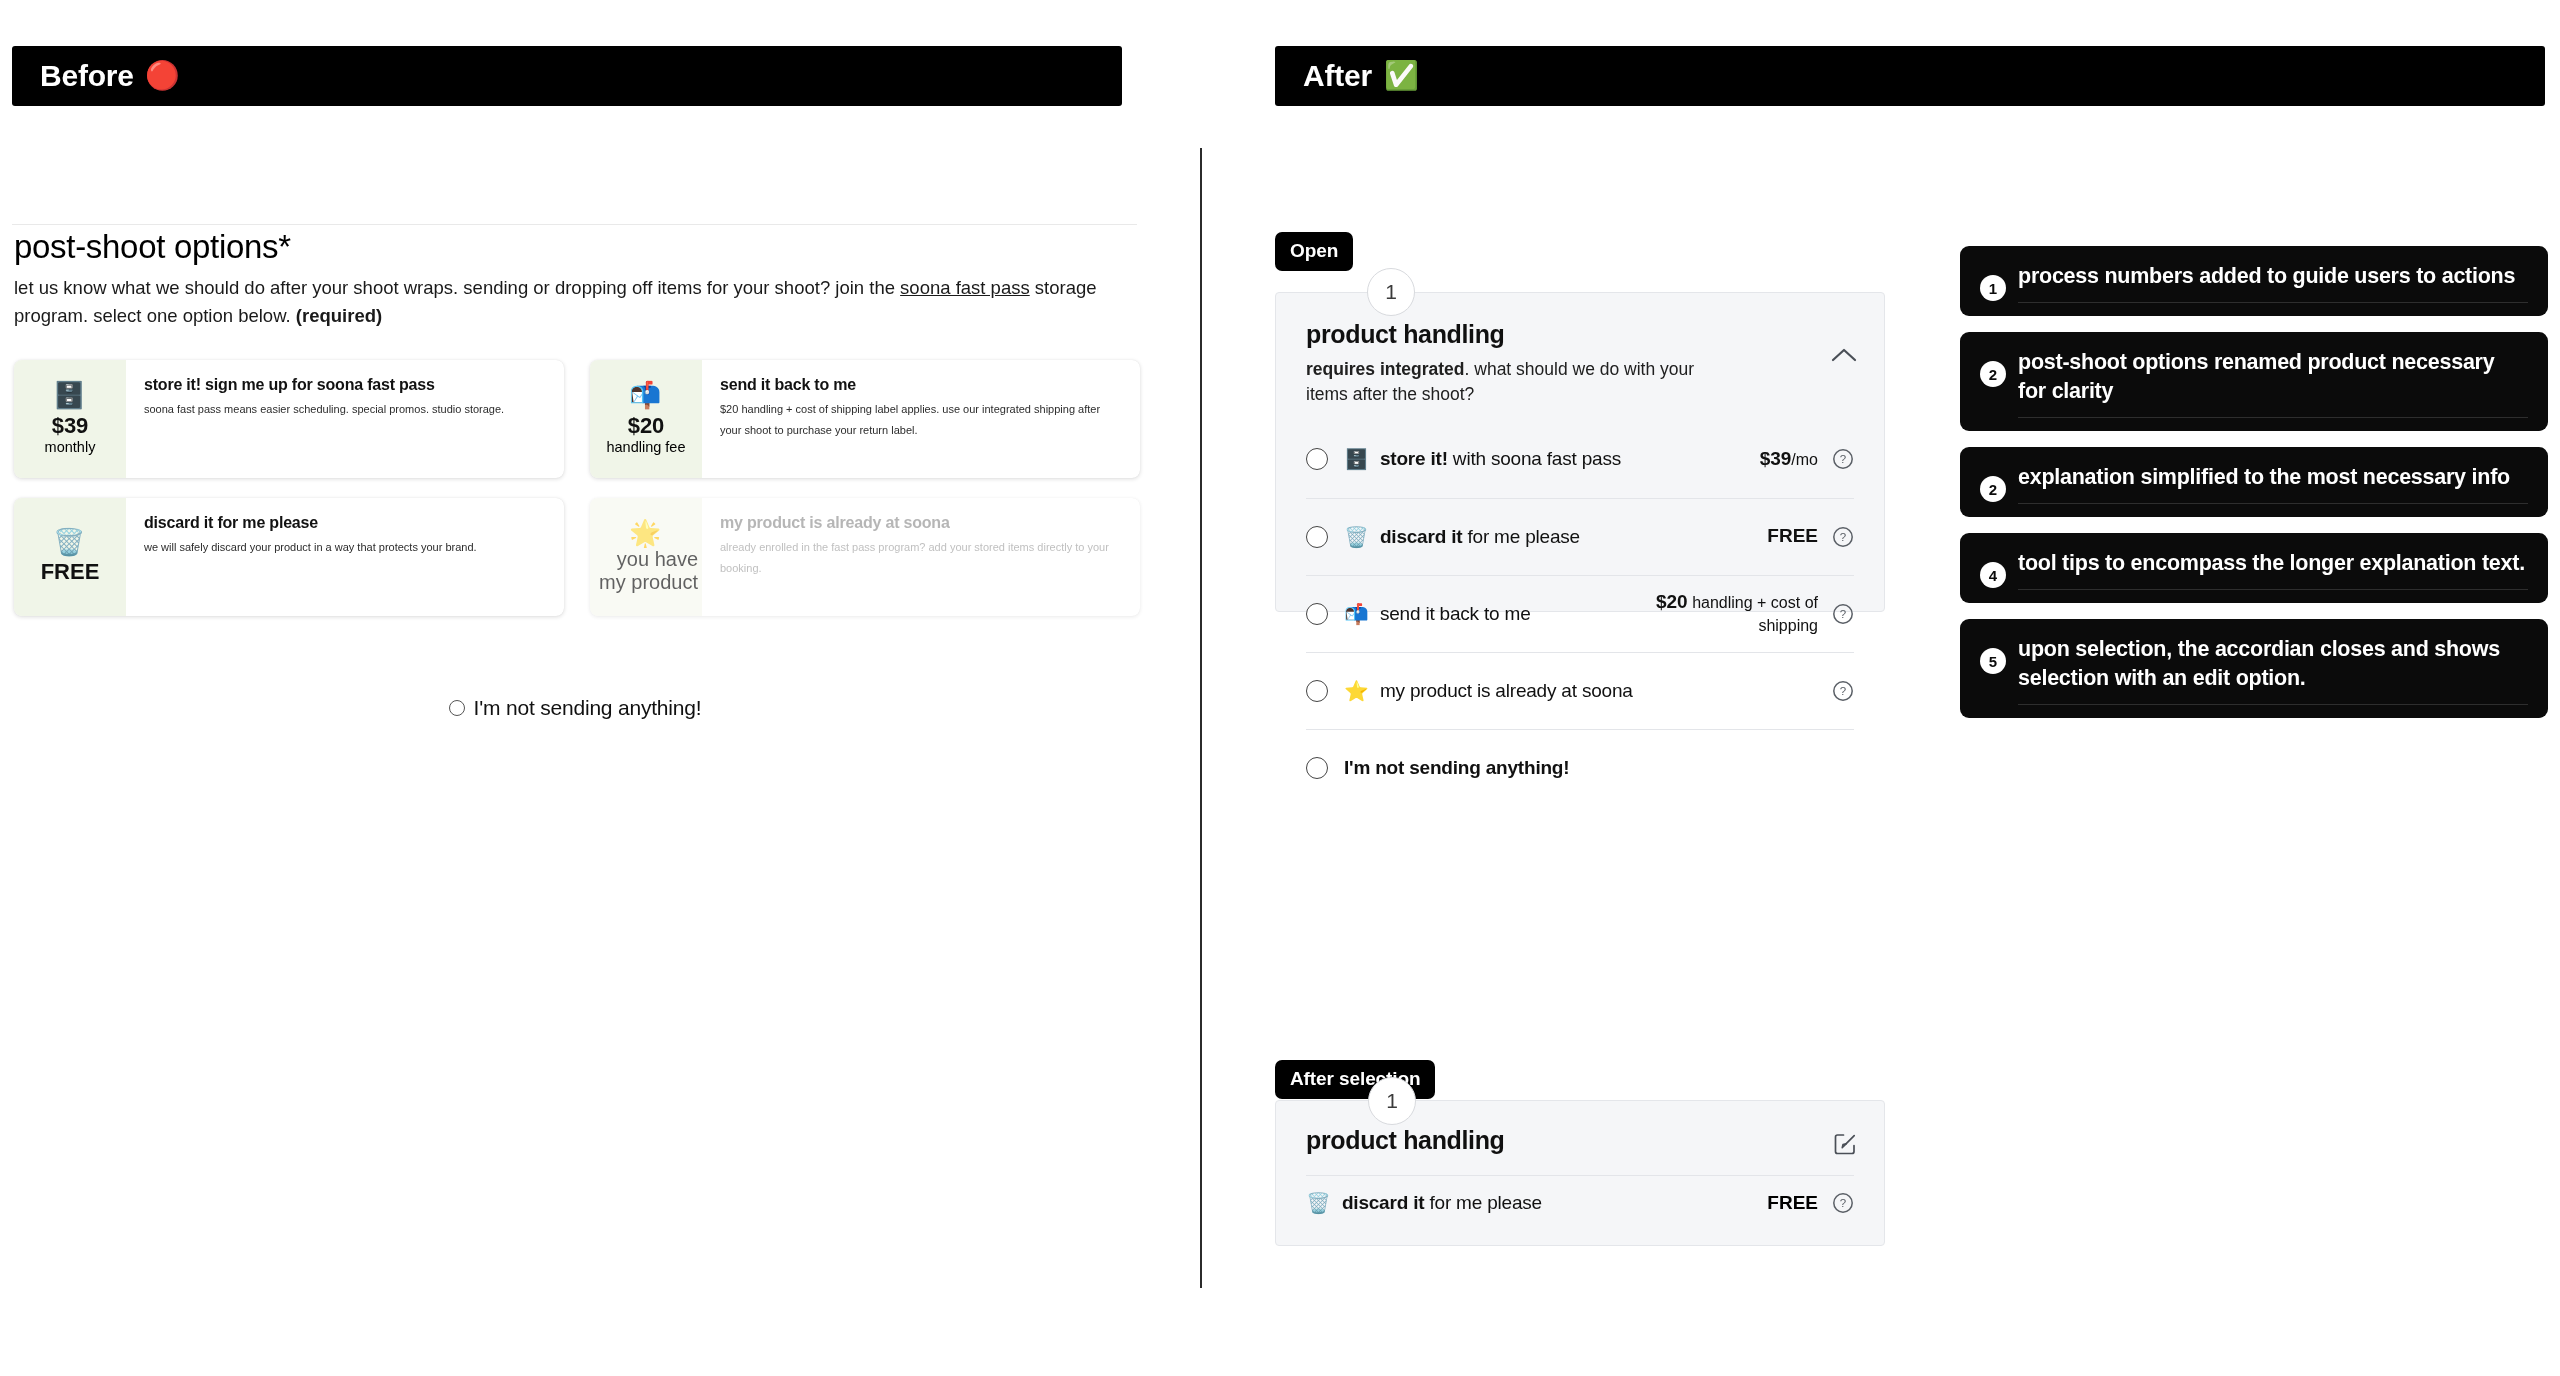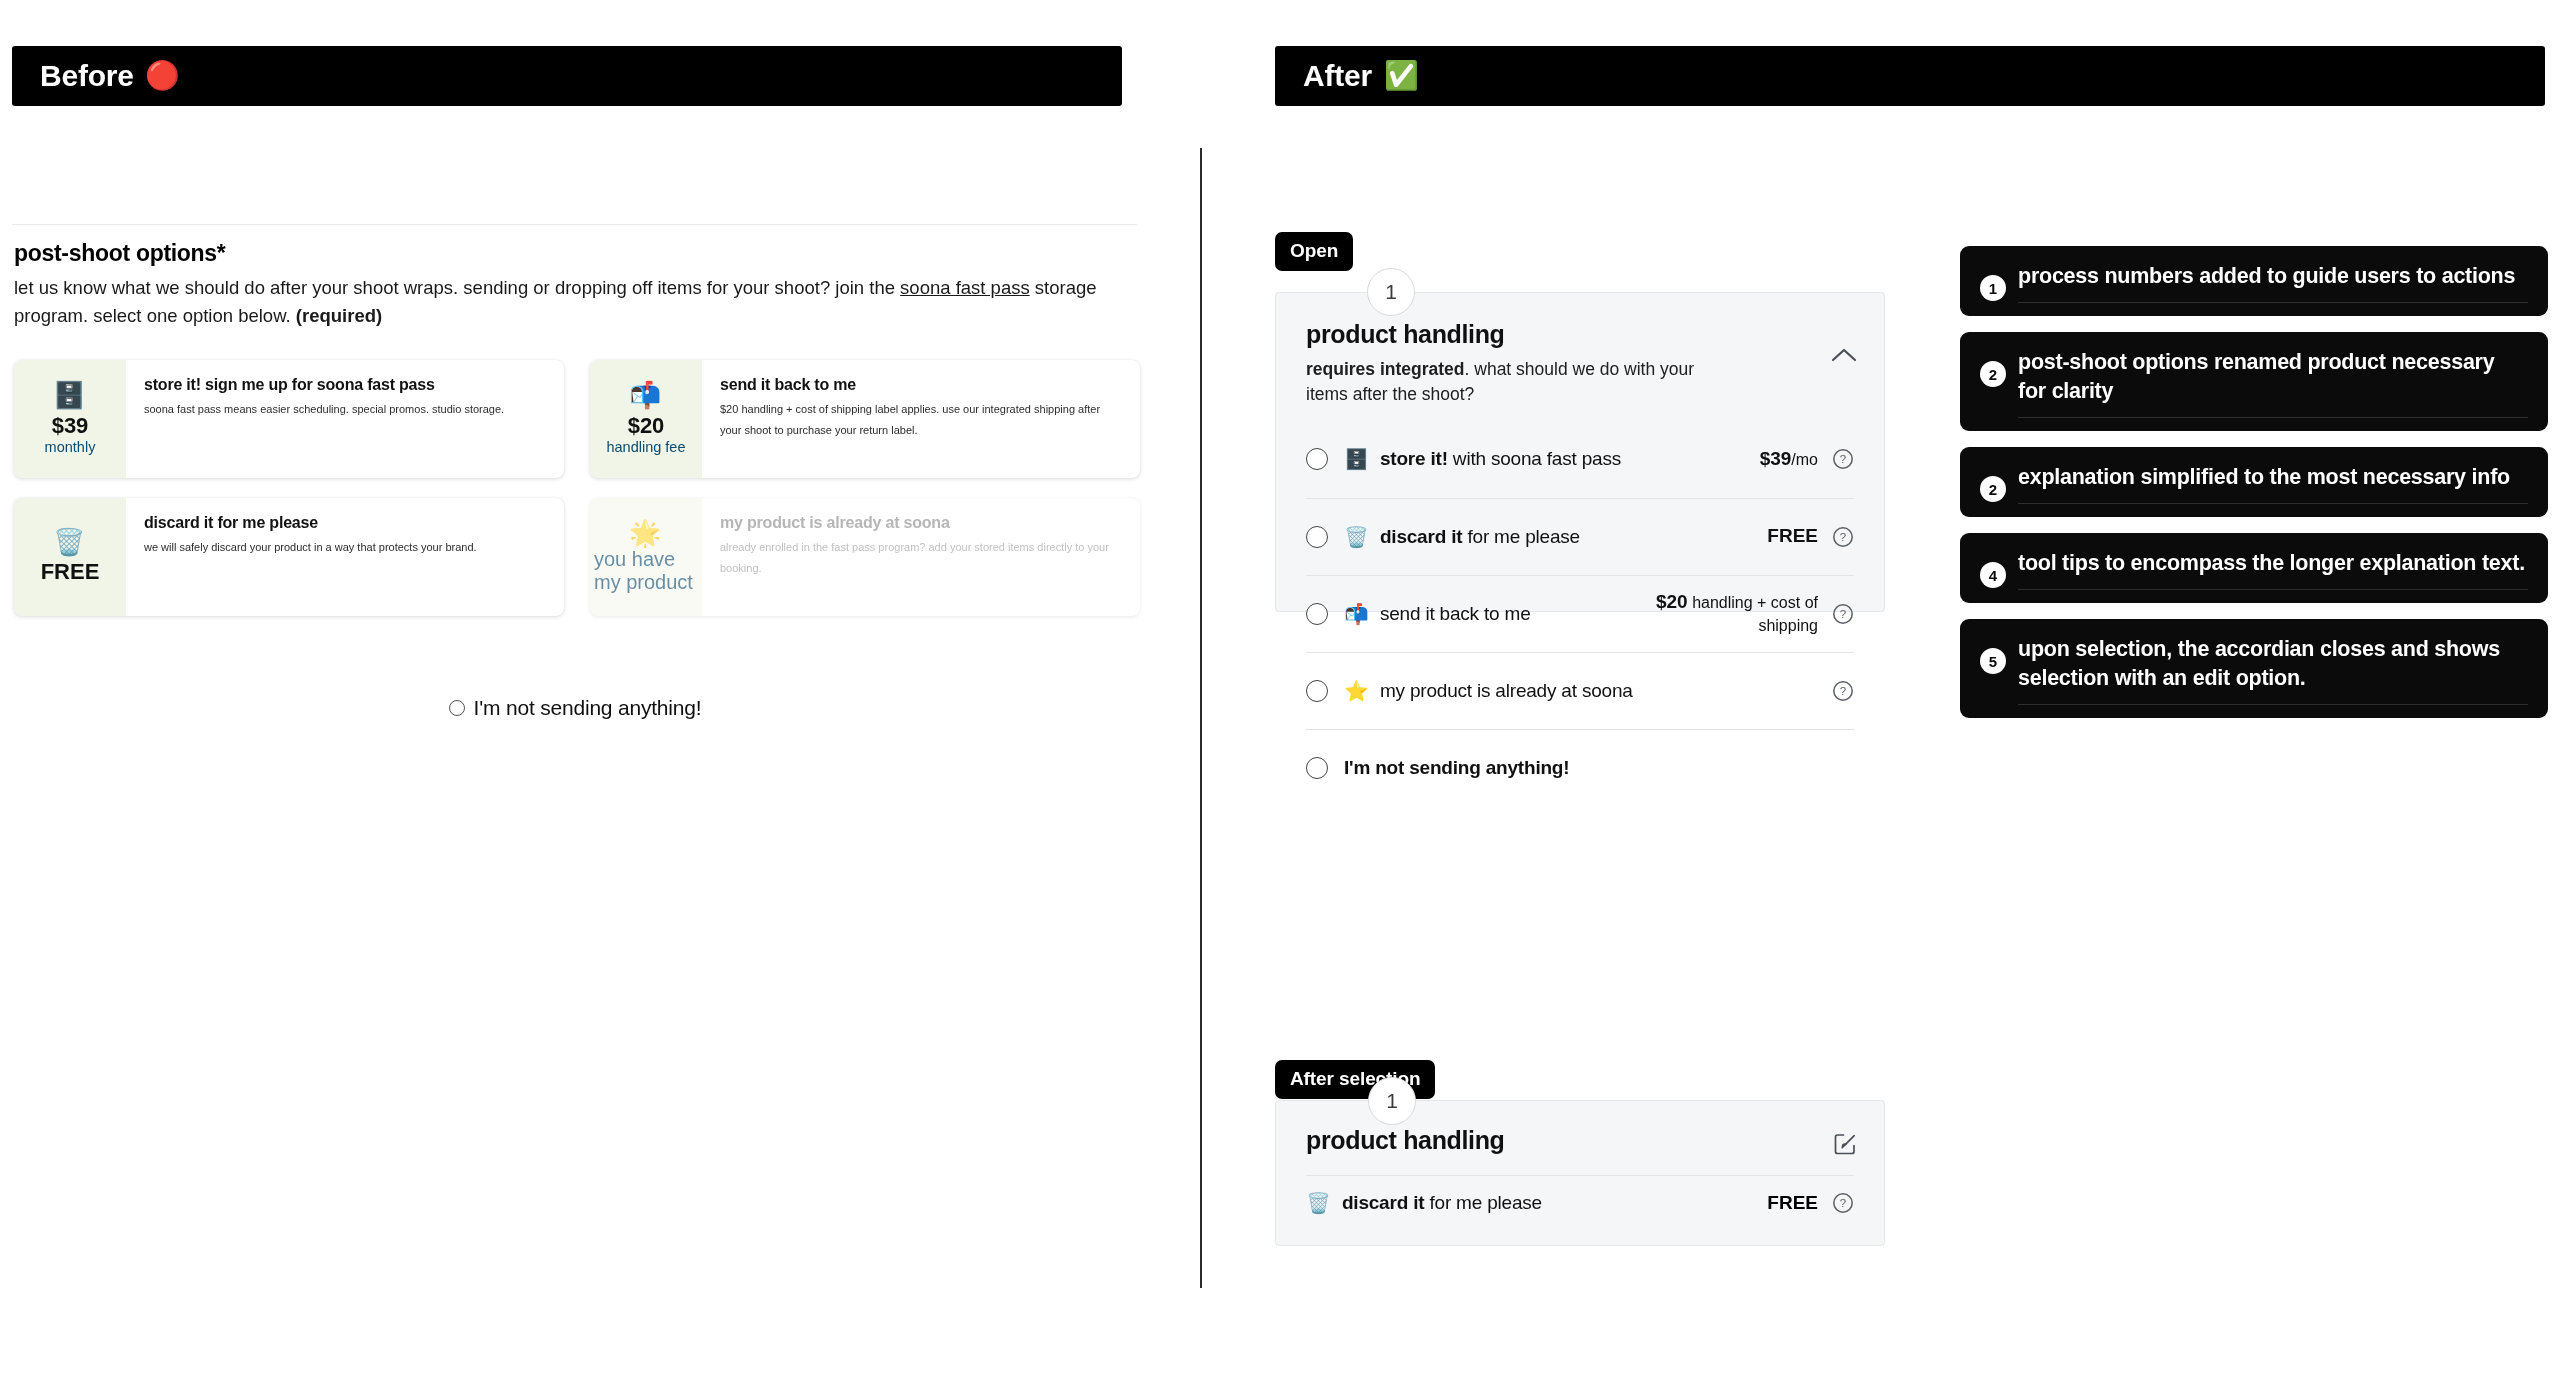--- a/index.html
+++ b/index.html
@@ -47,23 +47,23 @@
 
   .h-rule {
     position: absolute;
     left: 12px; top: 224px;
     width: 1125px; height: 1px;
     background: #e9e9e9;
   }
 
   .before-title {
     position: absolute;
-    left: 14px; top: 240px;
-    font-size: 23px;
-    font-weight: 700;
+    left: 14px; top: 228px;
+    font-size: 33px;
+    font-weight: 400;
     color: #000;
     letter-spacing: -0.3px;
   }
   .before-desc {
     position: absolute;
     left: 14px; top: 274px;
     width: 1120px;
     font-size: 18.5px;
     line-height: 28px;
     color: #1a1a1a;
@@ -106,24 +106,24 @@
   .opt-badge .b-emoji { font-size: 26px; line-height: 1.05; }
   .opt-badge .b-price {
     font-size: 22px;
     font-weight: 700;
     color: #111;
     margin-top: 4px;
     line-height: 1.1;
   }
   .opt-badge .b-sub {
     font-size: 14.5px;
-    color: #0c4a6e;
+    color: #000000;
     margin-top: 1px;
     line-height: 1.15;
-    text-align: left;
+    text-align: right;
   }
   .opt-badge .b-sub.only {
     font-size: 20px;
     margin-top: 1px;
   }
   .opt-body { flex: 1; padding: 16px 18px 10px 18px; }
   .opt-body .o-title {
     font-size: 16px;
     font-weight: 700;
     color: #121212;

